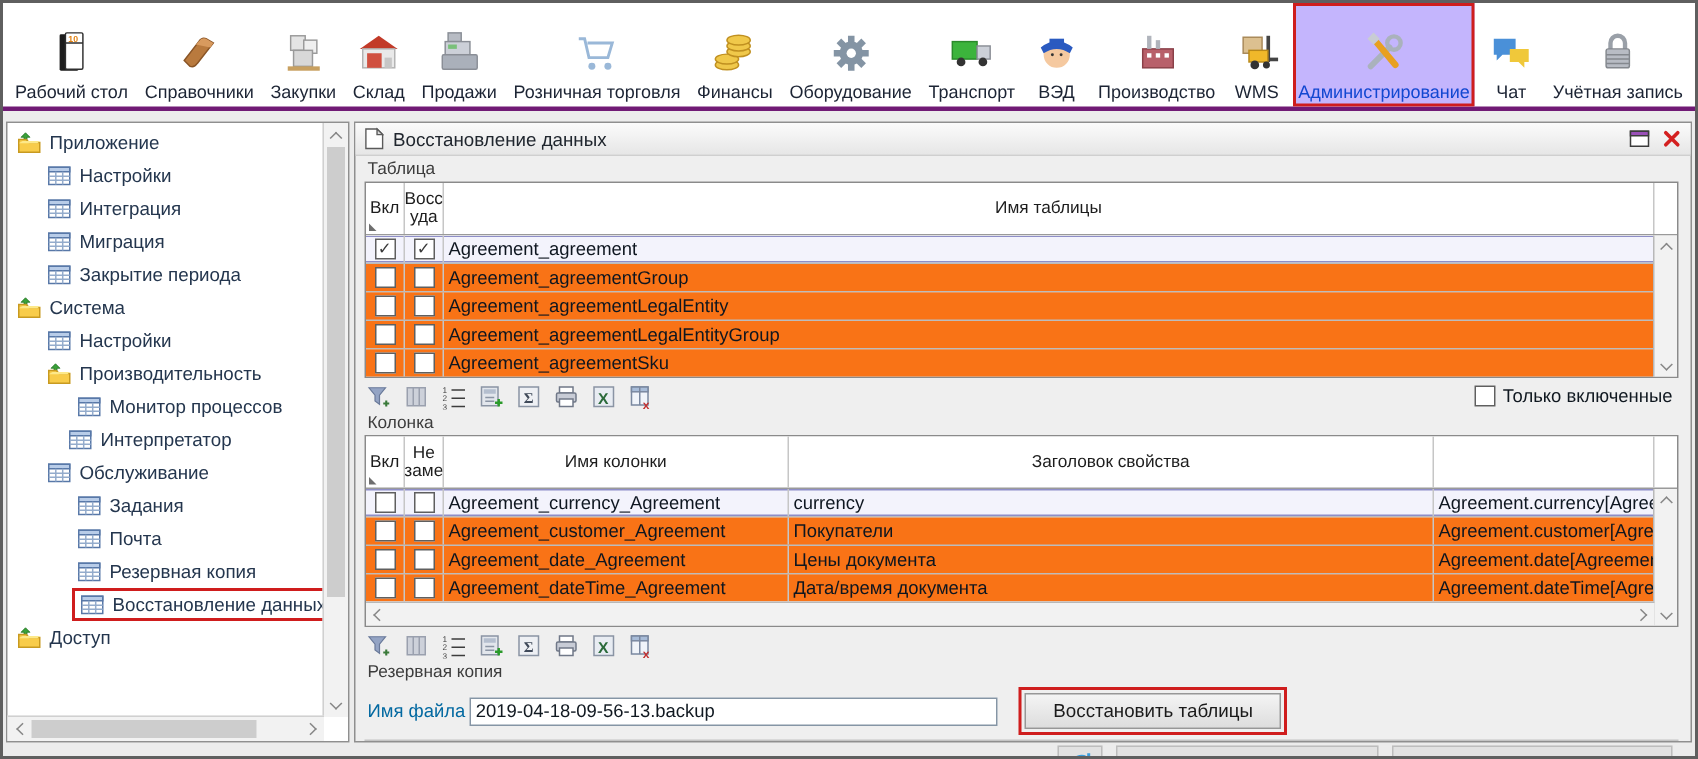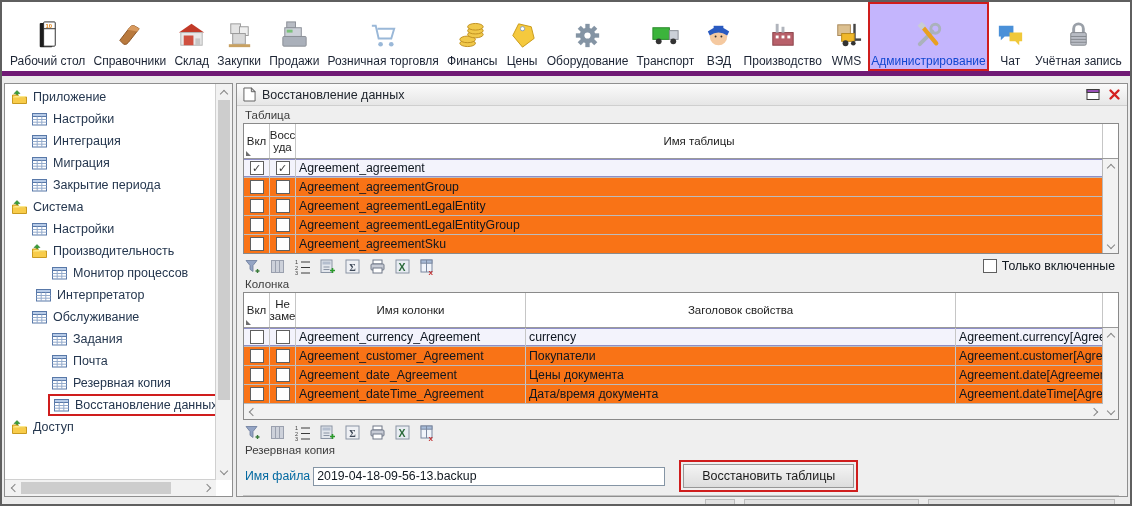--- a/index.html
+++ b/index.html
@@ -1,18 +1,18 @@
 <!DOCTYPE html>
 <html><head>
 <meta charset="utf-8">
 <style>
   html,body{margin:0;padding:0;background:#fff;font-family:"Liberation Sans",sans-serif;}
   #app{width:1132px;height:506px;box-sizing:border-box;border:2px solid #5f5f5f;background:#ececec;position:relative;overflow:hidden;}
   
-  #topnav{height:69px;background:#fff;border-bottom:5px solid #701a75;display:flex;justify-content:space-between;align-items:stretch;padding:0 5px;}
+  #topnav{height:69px;background:#fff;border-bottom:3px solid #701a75;display:flex;justify-content:space-between;align-items:stretch;padding:0 5px;}
   .nav-item{display:flex;flex-direction:column;align-items:center;justify-content:flex-end;padding:1px 3px 3px 3px;cursor:default;}
   .nav-icon{height:38px;display:flex;align-items:center;justify-content:center;}
   .nav-icon svg{width:33px;height:33px;}
   .nav-label{font-size:12px;color:#1c2434;white-space:nowrap;line-height:14px;}
   .nav-item.selected{background:#c4b5fd;border:2px solid #cf1d1d;padding:0 1px 1px 1px;}
   .nav-item.selected .nav-label{color:#1247d1;}
   
   #content{display:flex;gap:3px;padding:7px 2px 2px 2px;height:423px;box-sizing:border-box;}
   
   #sidebar{width:229px;background:#fff;border:1px solid #8f8f8f;position:relative;box-sizing:border-box;flex:none;}
@@ -94,40 +94,40 @@
           <svg viewBox="0 0 34 34">
             <path d="M7,22 L17,9 q2,-3 5,-2 l5,3 L16,24 q-2,3 -5,2 z" fill="#b97a3e" stroke="#8a5526"></path>
             <path d="M17,9 q2,-3 5,-2 l5,3 -2,3 -10,-2 z" fill="#d89a5e"></path>
           </svg>
         </span>
         <span class="nav-label">Справочники</span>
       </div>
       <div class="nav-item">
         <span class="nav-icon">
           <svg viewBox="0 0 34 34">
-            <path d="M4,14 L17,5 30,14 z" fill="#c23a28"></path>
-            <rect x="6" y="14" width="22" height="13" fill="#e9e9e9" stroke="#b2b2b2"></rect>
-            <rect x="9" y="17" width="10" height="10" fill="#d05040"></rect>
-            <rect x="21" y="20" width="5" height="7" fill="#c6c6c6"></rect>
-          </svg>
-        </span>
-        <span class="nav-label">Склад</span>
-      </div>
-      <div class="nav-item">
-        <span class="nav-icon">
-          <svg viewBox="0 0 34 34">
             <g stroke="#9a9a9a">
               <rect x="8" y="5" width="10" height="10" fill="#e4e4e4"></rect>
               <rect x="17" y="8" width="9" height="9" fill="#efefef"></rect>
               <rect x="10" y="15" width="13" height="11" fill="#d8d8d8"></rect>
             </g>
             <rect x="6" y="26" width="22" height="3" fill="#c8a060"></rect>
           </svg>
         </span>
         <span class="nav-label">Закупки</span>
+      </div>
+      <div class="nav-item">
+        <span class="nav-icon">
+          <svg viewBox="0 0 34 34">
+            <path d="M4,14 L17,5 30,14 z" fill="#c23a28"></path>
+            <rect x="6" y="14" width="22" height="13" fill="#e9e9e9" stroke="#b2b2b2"></rect>
+            <rect x="9" y="17" width="10" height="10" fill="#d05040"></rect>
+            <rect x="21" y="20" width="5" height="7" fill="#c6c6c6"></rect>
+          </svg>
+        </span>
+        <span class="nav-label">Склад</span>
       </div>
       <div class="nav-item">
         <span class="nav-icon">
           <svg viewBox="0 0 34 34">
             <rect x="9" y="3" width="9" height="6" fill="#b8bcc4" stroke="#8a8e96"></rect>
             <rect x="7" y="9" width="17" height="9" fill="#ccd0d8" stroke="#8a8e96"></rect>
             <rect x="9" y="11" width="6" height="3" fill="#7ac07a"></rect>
             <rect x="5" y="18" width="24" height="10" rx="1" fill="#aab0ba" stroke="#8a8e96"></rect>
           </svg>
         </span>
@@ -151,29 +151,20 @@
             <g fill="#f0c84a" stroke="#c09020">
               <ellipse cx="12" cy="25" rx="8" ry="3.4"></ellipse>
               <ellipse cx="12" cy="21" rx="8" ry="3.4"></ellipse>
               <ellipse cx="20" cy="16" rx="8" ry="3.4"></ellipse>
               <ellipse cx="20" cy="12" rx="8" ry="3.4"></ellipse>
               <ellipse cx="20" cy="8" rx="8" ry="3.4"></ellipse>
             </g>
           </svg>
         </span>
         <span class="nav-label">Финансы</span>
-      </div>
-      <div class="nav-item">
-        <span class="nav-icon">
-          <svg viewBox="0 0 34 34">
-            <path d="M13,5 l13,3 3,12 -12,9 -10,-12 z" fill="#f5c93e" stroke="#c89a1a"></path>
-            <circle cx="17" cy="10" r="2.2" fill="#fff" stroke="#8aa0b8"></circle>
-          </svg>
-        </span>
-        <span class="nav-label">Цены</span>
       </div>
       <div class="nav-item">
         <span class="nav-icon">
           <svg viewBox="0 0 34 34">
             <g stroke="#8494a4" stroke-width="4.5">
               <line x1="17" y1="5" x2="17" y2="29"></line>
               <line x1="5" y1="17" x2="29" y2="17"></line>
               <line x1="8.5" y1="8.5" x2="25.5" y2="25.5"></line>
               <line x1="25.5" y1="8.5" x2="8.5" y2="25.5"></line>
             </g>
@@ -367,21 +358,21 @@
                 <rect x="1.5" y="2.5" width="14" height="3" fill="#b8cce8" stroke="#5878a8"></rect>
                 <g stroke="#94accc">
                   <line x1="1.5" y1="8.5" x2="15.5" y2="8.5"></line>
                   <line x1="1.5" y1="11.2" x2="15.5" y2="11.2"></line>
                   <line x1="6.2" y1="5.5" x2="6.2" y2="14"></line>
                   <line x1="10.8" y1="5.5" x2="10.8" y2="14"></line>
                 </g>
               </svg></span>
             <span class="tree-label">Монитор процессов</span>
           </div>
-          <div class="tree-row" style="padding-left: 30px;">
+          <div class="tree-row" style="padding-left: 40px;">
             <span class="ticon"><svg viewBox="0 0 17 16">
                 <rect x="1.5" y="2.5" width="14" height="11.5" fill="#fff" stroke="#5878a8"></rect>
                 <rect x="1.5" y="2.5" width="14" height="3" fill="#b8cce8" stroke="#5878a8"></rect>
                 <g stroke="#94accc">
                   <line x1="1.5" y1="8.5" x2="15.5" y2="8.5"></line>
                   <line x1="1.5" y1="11.2" x2="15.5" y2="11.2"></line>
                   <line x1="6.2" y1="5.5" x2="6.2" y2="14"></line>
                   <line x1="10.8" y1="5.5" x2="10.8" y2="14"></line>
                 </g>
               </svg></span>

